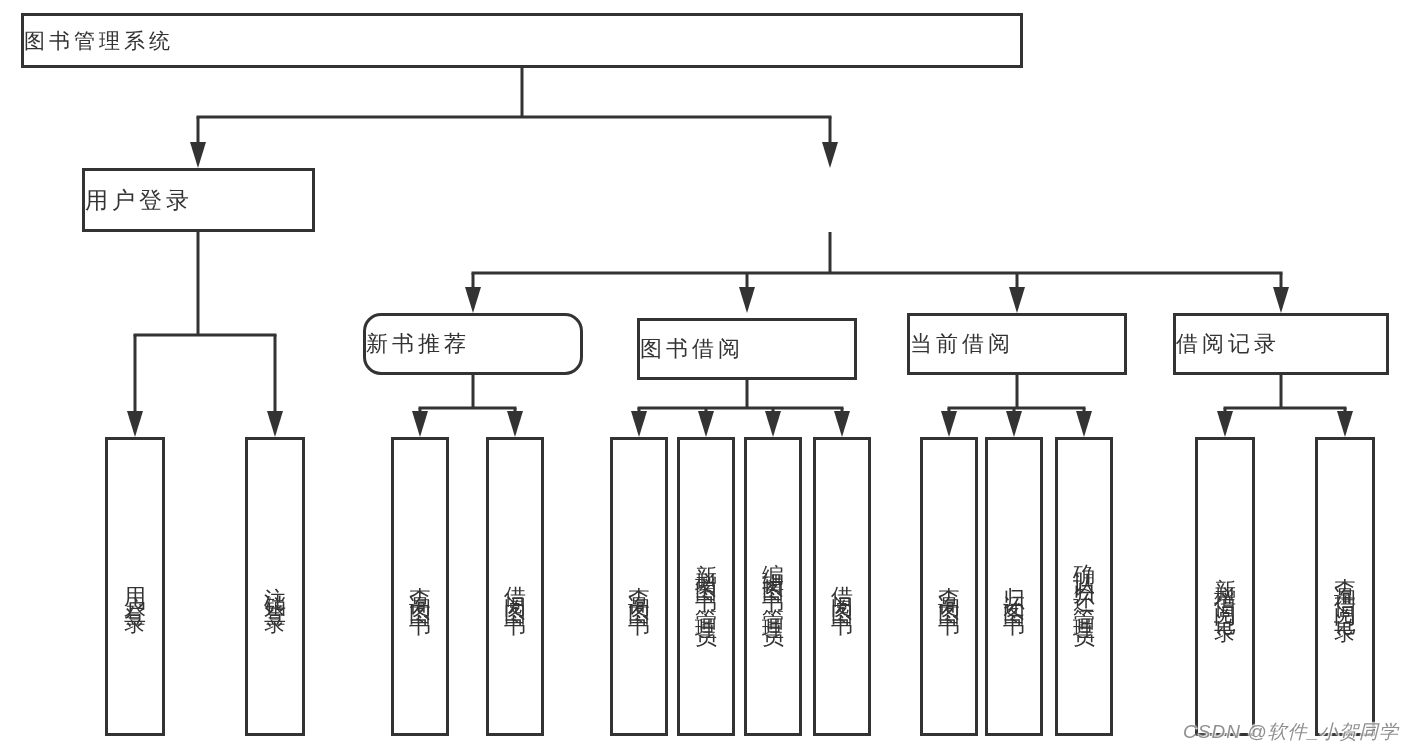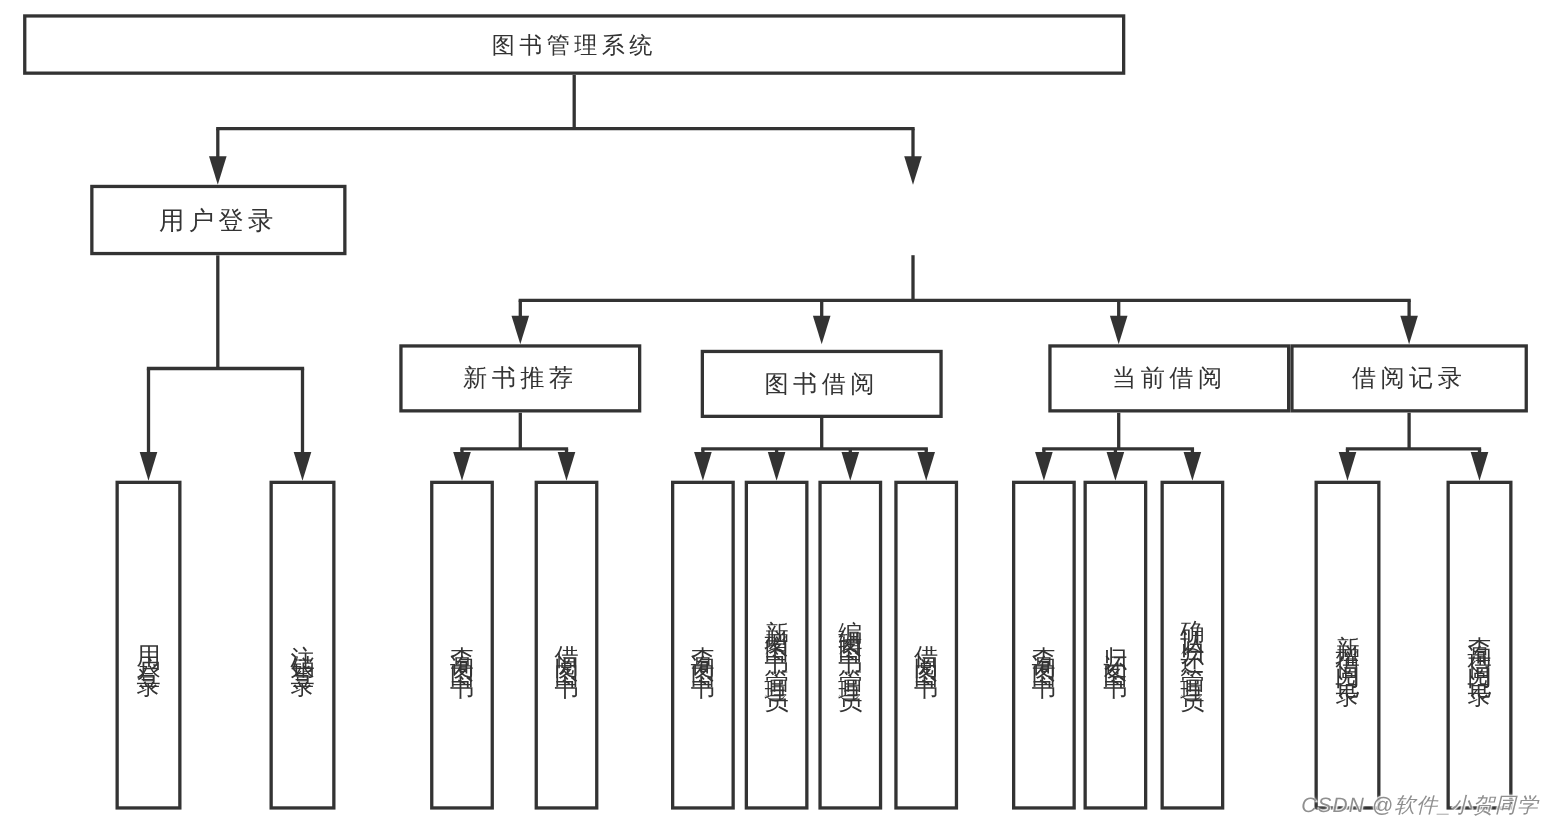--- a/index.html
+++ b/index.html
@@ -22,21 +22,21 @@
     pointer-events: none;
     z-index: 0;
   }
   .node {
     position: absolute;
     box-sizing: border-box;
     border: 3px solid #333333;
     background: #ffffff;
     display: flex;
     align-items: center;
-    justify-content: center;
+    justify-content: flex-start;
     color: #333333;
     z-index: 1;
   }
   .node-root-box   { font-size: 21px; letter-spacing: 4px; }
   .node-branch-box { font-size: 23px; letter-spacing: 4px; }
   .node-group-box  { font-size: 22px; letter-spacing: 4px; }
   .leaf {
     position: absolute;
     top: 437px;
     height: 299px;
@@ -131,27 +131,27 @@
     </svg>
 
   <div class="node node-root-box" style="left:21px; top:13px; width:1002px; height:55px;">
     <span>图书管理系统</span>
   </div>
 
   <div class="node node-branch-box" style="left:82px; top:168px; width:233px; height:64px;">
     <span>用户登录</span>
   </div>
 
-  <div class="node node-group-box" style="left:363px; top:313px; width:220px; height:62px;">
+  <div class="node node-group-box" style="left:363px; top:313px; width:220px; height:62px;border-radius:18px;">
     <span>新书推荐</span>
   </div>
   <div class="node node-group-box" style="left:637px; top:318px; width:220px; height:62px;">
     <span>图书借阅</span>
   </div>
-  <div class="node node-group-box" style="left:907px; top:313px; width:220px; height:62px;margin-left:46px;">
+  <div class="node node-group-box" style="left:907px; top:313px; width:220px; height:62px;">
     <span>当前借阅</span>
   </div>
   <div class="node node-group-box" style="left:1173px; top:313px; width:216px; height:62px;">
     <span>借阅记录</span>
   </div>
 
   <div class="leaf" style="left:105px; width:60px;">
     <span>用户登录</span>
   </div>
   <div class="leaf" style="left:245px; width:60px;">

